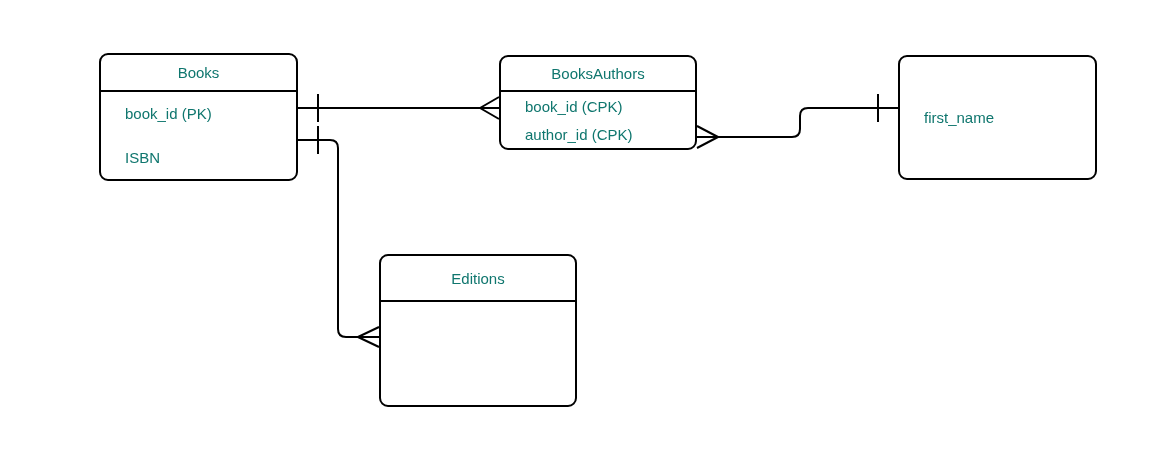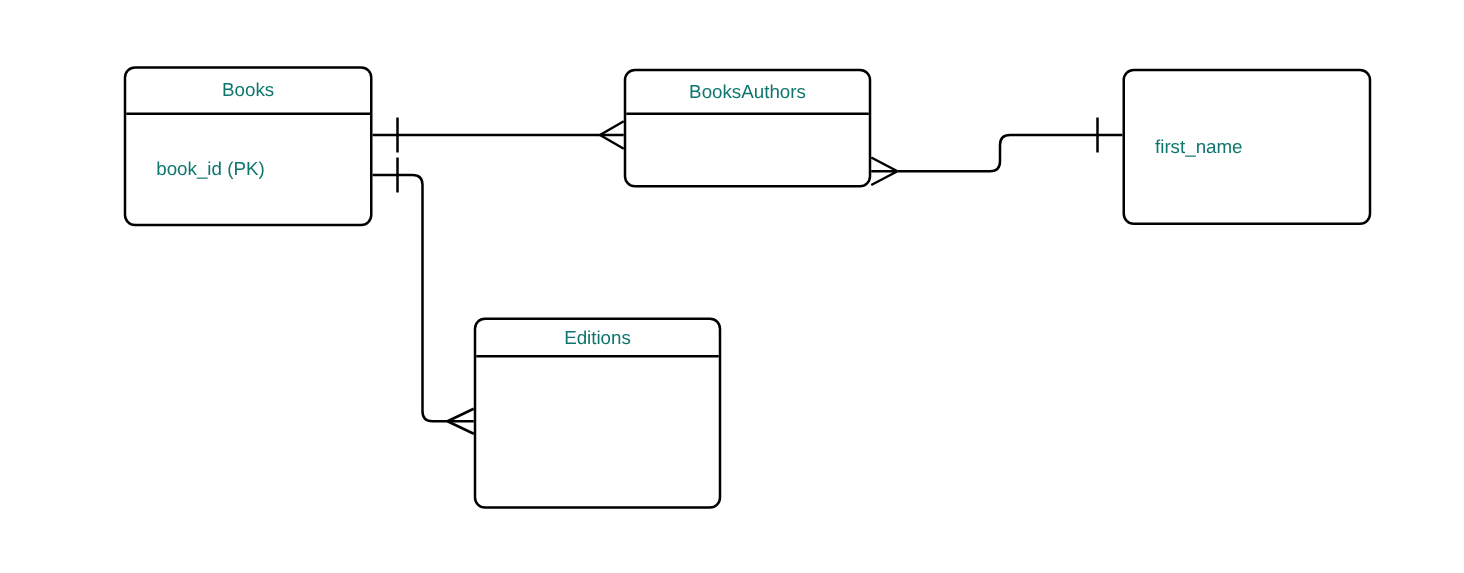--- a/index.html
+++ b/index.html
@@ -59,21 +59,21 @@
     white-space: nowrap;
   }
   
   #entity-books        { left: 99px;  top: 53px;  width: 199px; height: 128px; }
   #entity-books        .entity-header { height: 37px; }
   #entity-booksauthors { left: 499px; top: 55px;  width: 198px; height: 95px;  }
   #entity-booksauthors .entity-header { height: 35px; }
   #entity-authors      { left: 898px; top: 55px;  width: 199px; height: 125px; }
   #entity-authors      .entity-header { height: 36px; }
   #entity-editions     { left: 379px; top: 254px; width: 198px; height: 153px; }
-  #entity-editions     .entity-header { height: 30px; }
+  #entity-editions     .entity-header { height: 46px; }
 </style>
 </head>
 <body>
 
 <div class="canvas">
 
   <svg class="connector-layer" viewBox="0 0 1171 458" xmlns="http://www.w3.org/2000/svg">
 
     <g>
       <path d="M298 108 H499"></path>
@@ -91,25 +91,30 @@
       <path d="M718 137 H792 Q800 137 800 129 V116 Q800 108 808 108 H898"></path>
       <path d="M718 137 L697 126 M718 137 L697 148 M697 137 H718"></path>
       <path d="M878 94 V122"></path>
     </g>
   </svg>
 
   <div class="entity" id="entity-books">
     <div class="entity-header">Books</div>
     <div class="entity-fields">
       <div class="field-row">book_id (PK)</div>
+      <div class="field-row">ISBN</div>
     </div>
   </div>
 
   <div class="entity" id="entity-booksauthors">
     <div class="entity-header">BooksAuthors</div>
+    <div class="entity-fields">
+      <div class="field-row">book_id (CPK)</div>
+      <div class="field-row">author_id (CPK)</div>
+    </div>
   </div>
 
   <div class="entity" id="entity-authors">
     <div class="entity-fields">
       <div class="field-row">first_name</div>
     </div>
   </div>
 
   <div class="entity" id="entity-editions">
     <div class="entity-header">Editions</div>

